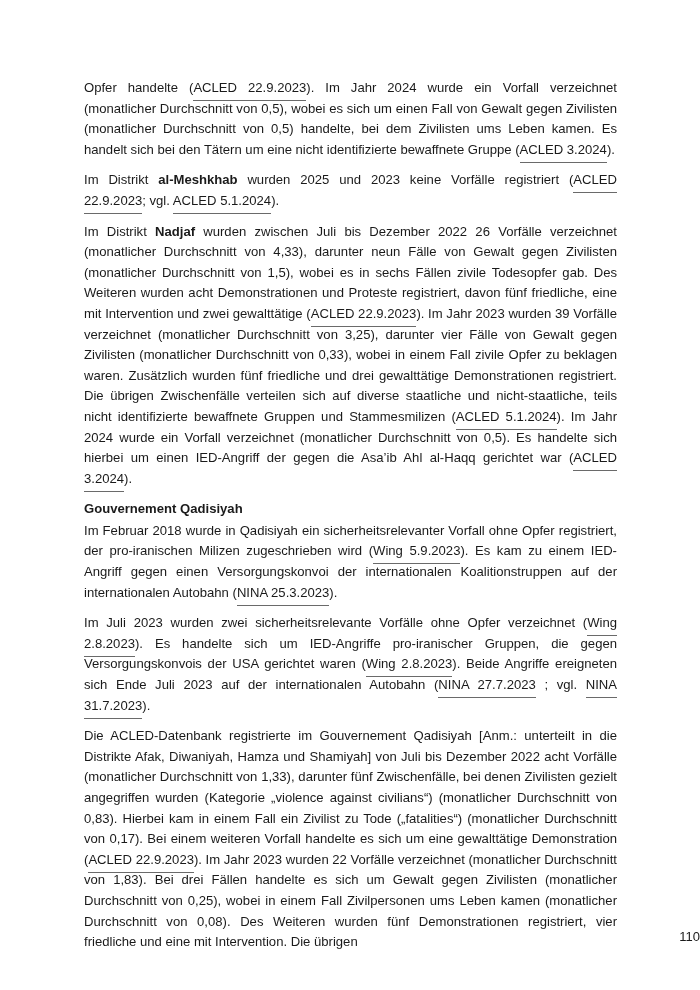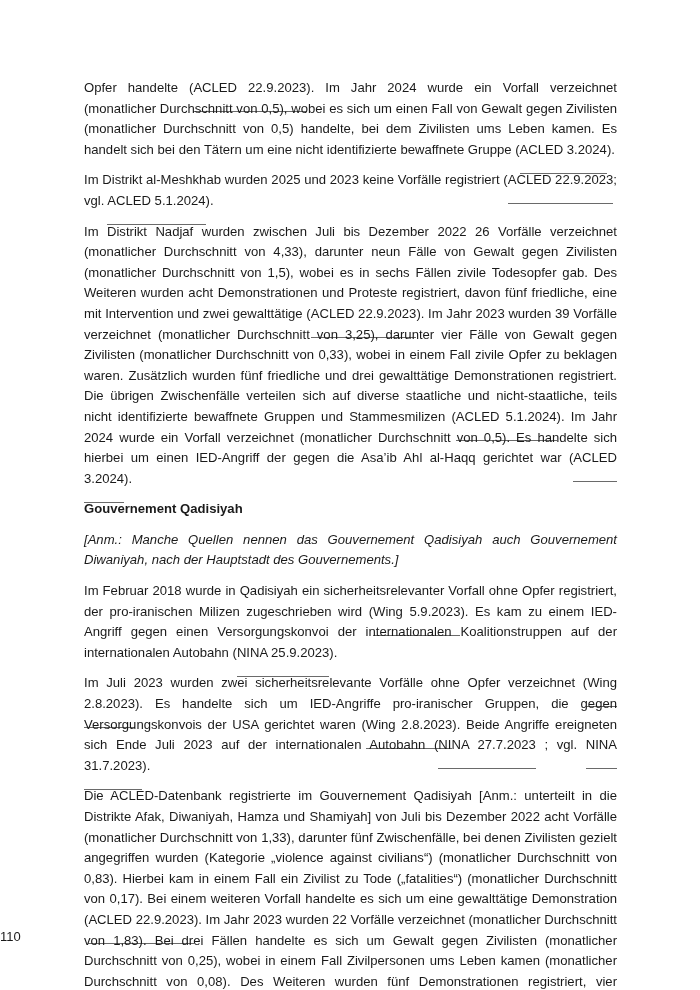--- a/index.html
+++ b/index.html
@@ -22,59 +22,58 @@
       width: 533px;
     }
     p {
       margin: 0 0 10px 0;
       font-size: 13.1px;
       line-height: 20.6px;
       text-align: justify;
     }
     p.heading {
       font-weight: bold;
-      margin-bottom: 10px;
+      margin-bottom: 1px;
     }
     p.note {
       font-style: italic;
     }
-    b { font-weight: normal; }
+    b { font-weight: bold; }
     .ref {
       color: #1a1a1a;
       text-decoration: none;
       border-bottom: 1.2px solid #6a6a6a;
-      padding-bottom: 16px;
+      padding-bottom: 5px;
       cursor: pointer;
     }
     .page-number {
       position: absolute;
       left: 0;
       width: 700px;
       top: 929px;
-      text-align: left;
+      text-align: right;
       font-size: 13px;
       color: #1a1a1a;
     }
   </style>
 </head>
 <body>
 
 <div class="page">
 
   <p><span>Opfer handelte (</span><a class="ref">ACLED 22.9.2023</a><span>). Im Jahr 2024 wurde ein Vorfall verzeichnet (monatlicher Durchschnitt von 0,5), wobei es sich um einen Fall von Gewalt gegen Zivilisten (monatlicher Durchschnitt von 0,5) handelte, bei dem Zivilisten ums Leben kamen. Es handelt sich bei den Tätern um eine nicht identifizierte bewaffnete Gruppe (</span><a class="ref">ACLED 3.2024</a><span>).</span></p>
 
   <p><span>Im Distrikt </span><b>al-Meshkhab</b><span> wurden 2025 und 2023 keine Vorfälle registriert (</span><a class="ref">ACLED 22.9.2023</a><span>; vgl. </span><a class="ref">ACLED 5.1.2024</a><span>).</span></p>
 
   <p><span>Im Distrikt </span><b>Nadjaf</b><span> wurden zwischen Juli bis Dezember 2022 26 Vorfälle verzeichnet (monatlicher Durchschnitt von 4,33), darunter neun Fälle von Gewalt gegen Zivilisten (monatlicher Durch­schnitt von 1,5), wobei es in sechs Fällen zivile Todesopfer gab. Des Weiteren wurden acht Demonstrationen und Proteste registriert, davon fünf friedliche, eine mit Intervention und zwei gewalttätige (</span><a class="ref">ACLED 22.9.2023</a><span>). Im Jahr 2023 wurden 39 Vorfälle verzeichnet (monatlicher Durchschnitt von 3,25), darunter vier Fälle von Gewalt gegen Zivilisten (monatlicher Durch­schnitt von 0,33), wobei in einem Fall zivile Opfer zu beklagen waren. Zusätzlich wurden fünf friedliche und drei gewalttätige Demonstrationen registriert. Die übrigen Zwischenfälle verteilen sich auf diverse staatliche und nicht-staatliche, teils nicht identifizierte bewaffnete Gruppen und Stammesmilizen (</span><a class="ref">ACLED 5.1.2024</a><span>). Im Jahr 2024 wurde ein Vorfall verzeichnet (monatlicher Durchschnitt von 0,5). Es handelte sich hierbei um einen IED-Angriff der gegen die Asa’ib Ahl al-Haqq gerichtet war (</span><a class="ref">ACLED 3.2024</a><span>).</span></p>
 
   <p class="heading">Gouvernement Qadisiyah</p>
 
-  <p class="note">[Anm.: Manche Quellen nennen das Gouvernement Qadisiyah auch Gouvernement Diwaniyah, nach der Hauptstadt des Gouvernements.]</p>
 
-  <p><span>Im Februar 2018 wurde in Qadisiyah ein sicherheitsrelevanter Vorfall ohne Opfer registriert, der pro-iranischen Milizen zugeschrieben wird (</span><a class="ref">Wing 5.9.2023</a><span>). Es kam zu einem IED-Angriff gegen einen Versorgungskonvoi der internationalen Koalitionstruppen auf der internationalen Autobahn (</span><a class="ref">NINA 25.9.2023</a><span>).</span></p>
+  <p><span>Im Februar 2018 wurde in Qadisiyah ein sicherheitsrelevanter Vorfall ohne Opfer registriert, der pro-iranischen Milizen zugeschrieben wird (</span><a class="ref">Wing 5.9.2023</a><span>). Es kam zu einem IED-Angriff gegen einen Versorgungskonvoi der internationalen Koalitionstruppen auf der internationalen Autobahn (</span><a class="ref">NINA 25.3.2023</a><span>).</span></p>
 
   <p><span>Im Juli 2023 wurden zwei sicherheitsrelevante Vorfälle ohne Opfer verzeichnet (</span><a class="ref">Wing 2.8.2023</a><span>). Es handelte sich um IED-Angriffe pro-iranischer Gruppen, die gegen Versorgungskonvois der USA gerichtet waren (</span><a class="ref">Wing 2.8.2023</a><span>). Beide Angriffe ereigneten sich Ende Juli 2023 auf der internationalen Autobahn (</span><a class="ref">NINA 27.7.2023</a><span> ; vgl. </span><a class="ref">NINA 31.7.2023</a><span>).</span></p>
 
   <p><span>Die ACLED-Datenbank registrierte im Gouvernement Qadisiyah [Anm.: unterteilt in die Distrikte Afak, Diwaniyah, Hamza und Shamiyah] von Juli bis Dezember 2022 acht Vorfälle (monatlicher Durchschnitt von 1,33), darunter fünf Zwischenfälle, bei denen Zivilisten gezielt angegriffen wurden (Kategorie „violence against civilians“) (monatlicher Durchschnitt von 0,83). Hierbei kam in einem Fall ein Zivilist zu Tode („fatalities“) (monatlicher Durchschnitt von 0,17). Bei einem weiteren Vorfall handelte es sich um eine gewalttätige Demonstration (</span><a class="ref">ACLED 22.9.2023</a><span>). Im Jahr 2023 wurden 22 Vorfälle verzeichnet (monatlicher Durchschnitt von 1,83). Bei drei Fällen handelte es sich um Gewalt gegen Zivilisten (monatlicher Durchschnitt von 0,25), wobei in einem Fall Zivilpersonen ums Leben kamen (monatlicher Durchschnitt von 0,08). Des Weiteren wurden fünf Demonstrationen registriert, vier friedliche und eine mit Intervention. Die übrigen</span></p>
 
 </div>
 
 <div class="page-number">110</div>
 
 </body></html>

